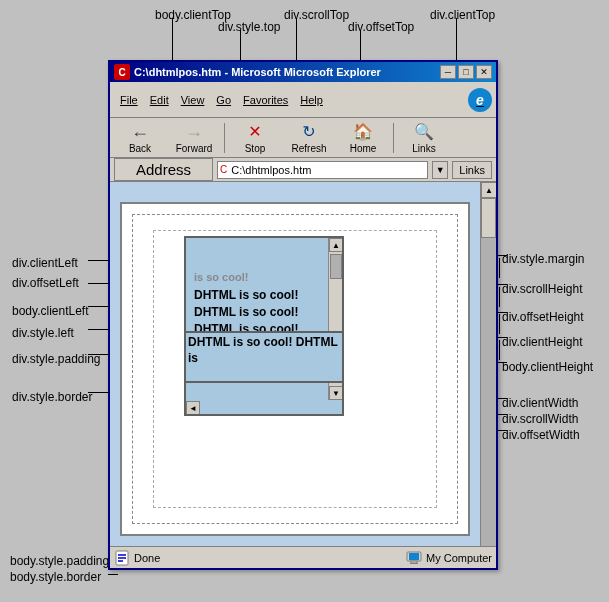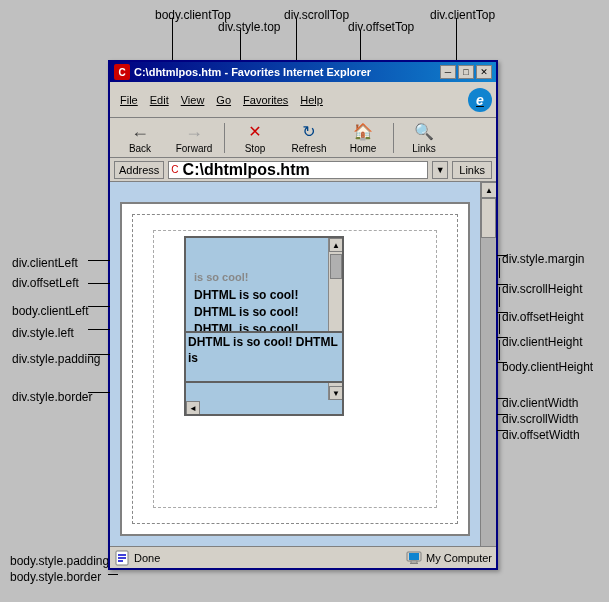--- a/index.html
+++ b/index.html
@@ -136,22 +136,22 @@
     #address-bar {
       background: #d4d0c8;
       height: 24px;
       display: flex;
       align-items: center;
       padding: 2px 4px;
       border-bottom: 1px solid #808080;
       gap: 4px;
     }
     #address-label {
-      font-size: 11px;
-      padding: 2px 4px;
+      font-size: 15px;
+      padding: 2px 21px;
       border: 1px solid #808080;
       background: #d4d0c8;
     }
     #address-input {
       flex: 1;
       height: 18px;
       border: 1px solid #808080;
       background: white;
       font-size: 11px;
       padding: 0 2px;
@@ -357,21 +357,21 @@
 <div class="h-line" style="left:108px; top:258px; width:12px;"></div>
 <div class="h-line" style="left:108px; top:282px; width:20px;"></div>
 <div class="h-line" style="left:108px; top:306px; width:28px;"></div>
 <div class="h-line" style="left:108px; top:328px; width:36px;"></div>
 
 <div id="browser-window">
 
   <div id="title-bar">
     <div id="title-bar-left">
       <div id="title-bar-icon">C</div>
-      <span>C:\dhtmlpos.htm - Favorites Internet Explorer</span>
+      <span>C:\dhtmlpos.htm - Microsoft Microsoft Explorer</span>
     </div>
     <div id="title-bar-buttons">
       <div class="title-btn">─</div>
       <div class="title-btn">□</div>
       <div class="title-btn">✕</div>
     </div>
   </div>
 
   <div id="menu-bar">
     <div class="menu-item">File</div>
@@ -422,21 +422,21 @@
         <span style="font-size:16px;">🔍</span>
       </div>
       <span>Links</span>
     </div>
   </div>
 
   <div id="address-bar">
     <div id="address-label">Address</div>
     <div style="display:flex;align-items:center;flex:1;border:1px solid #808080;background:white;height:18px;">
       <span style="font-size:10px;padding:0 2px;color:#cc0000;">C</span>
-      <input type="text" id="address-input" style="flex: 1 1 0%; height: 16px; border: none; outline: none; font-size: 16px; font-weight: bold;" value="C:\dhtmlpos.htm">
+      <input type="text" id="address-input" style="flex: 1 1 0%; height: 16px; border: none; outline: none; font-size: 11px;" value="C:\dhtmlpos.htm">
     </div>
     <div id="address-dropdown">▼</div>
     <div id="links-btn">Links</div>
   </div>
 
   <div id="content-area">
     <div id="page-content">
 
       <div style="position:absolute; top:20px; left:10px; right:26px; bottom:26px; background:white; border:2px solid #808080;">
 

